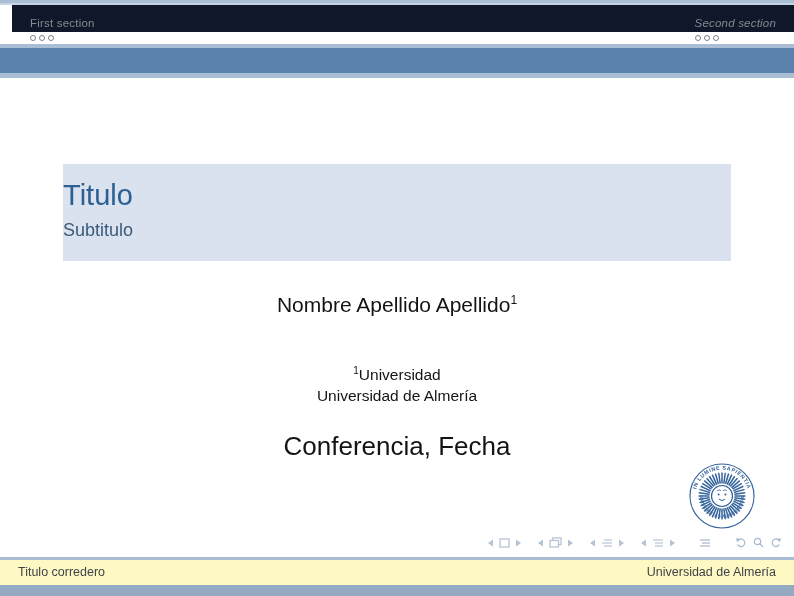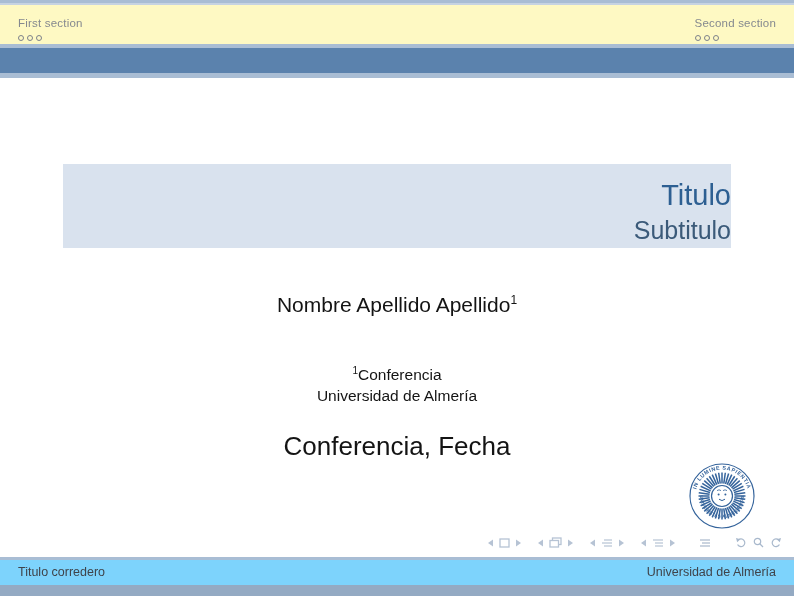--- a/index.html
+++ b/index.html
@@ -20,51 +20,51 @@
   html,body{margin:0;padding:0;}
   body{
     width:794px;height:596px;position:relative;overflow:hidden;
     background:#ffffff;
     font-family:"Liberation Sans","DejaVu Sans",sans-serif;
     color:var(--body-text);
   }
   .top-strip{position:absolute;top:0;left:0;right:0;height:3px;background:var(--accent-light);}
   .top-strip2{position:absolute;top:3px;left:0;right:0;height:2px;background:var(--accent-lighter);}
 
-  .header-area{position:absolute;top:5px;left:0;right:0;height:39px;background:#fef9c3;}
+  .header-area{position:absolute;top:5px;left:12px;right:0;height:27px;background:#0f172a;}
   .sec{position:absolute;top:8px;}
   .sec.left{left:18px;}
-  .sec.right{right:18px;}
+  .sec.right{right:18px;font-style:italic;}
   .sec-label{font-size:11.5px;color:var(--section-text);letter-spacing:.2px;}
   .dots{display:flex;gap:3px;margin-top:4px;}
   .dot{width:6px;height:6px;border:1px solid var(--dot-color);border-radius:50%;box-sizing:border-box;}
 
   .header-bar{position:absolute;top:44px;left:0;right:0;height:34px;background:var(--bar);
     border-top:4px solid var(--accent-light);border-bottom:5px solid var(--accent-light);box-sizing:border-box;}
 
-  .title-box{position:absolute;left:63px;top:164px;width:668px;height:84px;background:var(--title-box-bg);text-align:right;}
+  .title-box{position:absolute;left:63px;top:164px;width:668px;height:97px;background:var(--title-box-bg);text-align:left;}
   .title{margin-top:13px;font-size:29px;line-height:36px;color:var(--title-color);}
-  .subtitle{margin-top:4px;font-size:25px;line-height:27px;color:var(--subtitle-color);}
+  .subtitle{margin-top:4px;font-size:18px;line-height:27px;color:var(--subtitle-color);}
 
   .author{position:absolute;top:293px;left:0;right:0;text-align:center;font-size:21px;}
   .author sup{font-size:12px;}
   .institute{position:absolute;top:360px;left:0;right:0;text-align:center;font-size:15.5px;line-height:21px;}
   .institute sup{font-size:10px;}
   .datefield{position:absolute;top:431px;left:0;right:0;text-align:center;font-size:26px;}
 
   .seal{position:absolute;left:688px;top:462px;width:68px;height:68px;}
 
   .navbar{position:absolute;top:537px;right:12px;display:flex;align-items:center;}
   .navgroup{display:flex;align-items:center;gap:5px;margin-left:13px;}
   .navgroup.single{margin-left:22px;}
   .navgroup.tools{margin-left:24px;gap:6px;}
   .navicon{display:block;}
 
   .footer-line{position:absolute;top:557px;left:0;right:0;height:3px;background:var(--accent-light);}
-  .footer{position:absolute;top:560px;left:0;right:0;height:25px;background:#7dd3fc;font-size:12.5px;color:var(--footer-text);}
+  .footer{position:absolute;top:560px;left:0;right:0;height:25px;background:#fef9c3;font-size:12.5px;color:var(--footer-text);}
   .footer .fleft{position:absolute;left:18px;top:5px;}
   .footer .fright{position:absolute;right:18px;top:5px;}
   .bottom-bar{position:absolute;top:585px;left:0;right:0;height:11px;background:var(--bottom-bar);}
 </style>
 </head>
 <body>
 
 <div class="top-strip"></div>
 <div class="top-strip2"></div>
 
@@ -90,21 +90,21 @@
 <div class="header-bar"></div>
 
 <div class="title-box">
   <div class="title">Titulo</div>
   <div class="subtitle">Subtitulo</div>
 </div>
 
 <div class="author"><span>Nombre Apellido Apellido</span><sup>1</sup></div>
 
 <div class="institute">
-  <div><sup>1</sup><span>Conferencia</span></div>
+  <div><sup>1</sup><span>Universidad</span></div>
   <div>Universidad de Almería</div>
 </div>
 
 <div class="datefield">Conferencia, Fecha</div>
 
 <svg class="seal" viewBox="0 0 68 68" xmlns="http://www.w3.org/2000/svg">
   <defs>
     <path id="arcTop" d="M 7.5,34 A 26.5,26.5 0 0 1 60.5,34" fill="none"></path>
     <path id="arcBottom" d="M 12,34 A 22,22 0 0 0 56,34" fill="none"></path>
   </defs>

